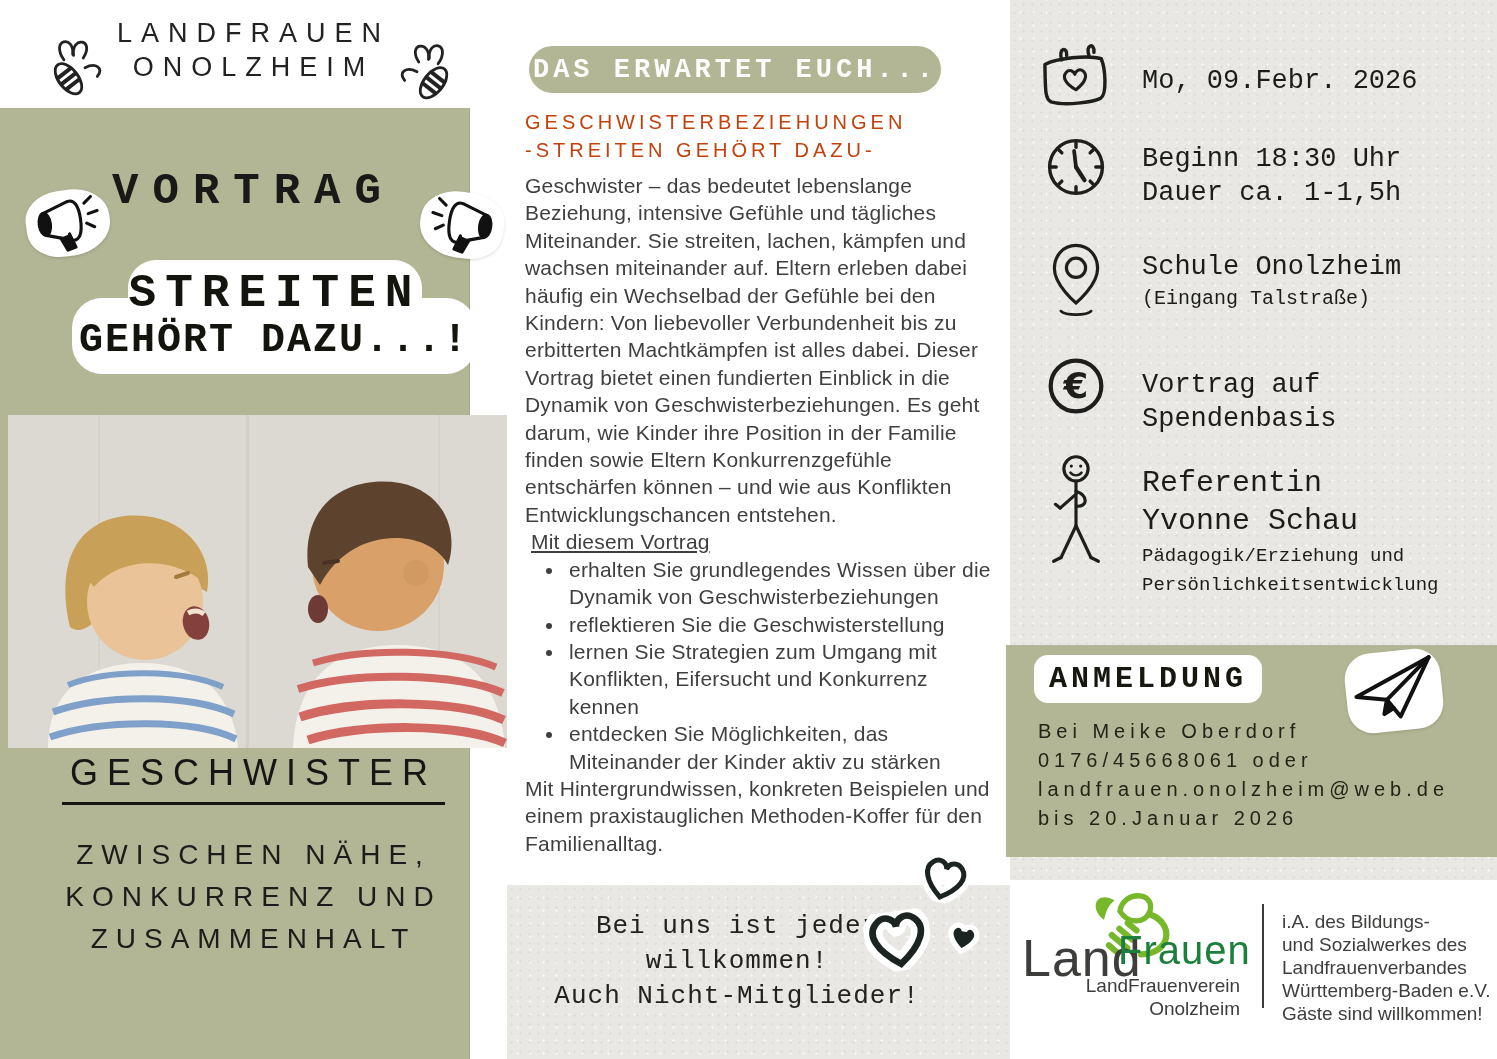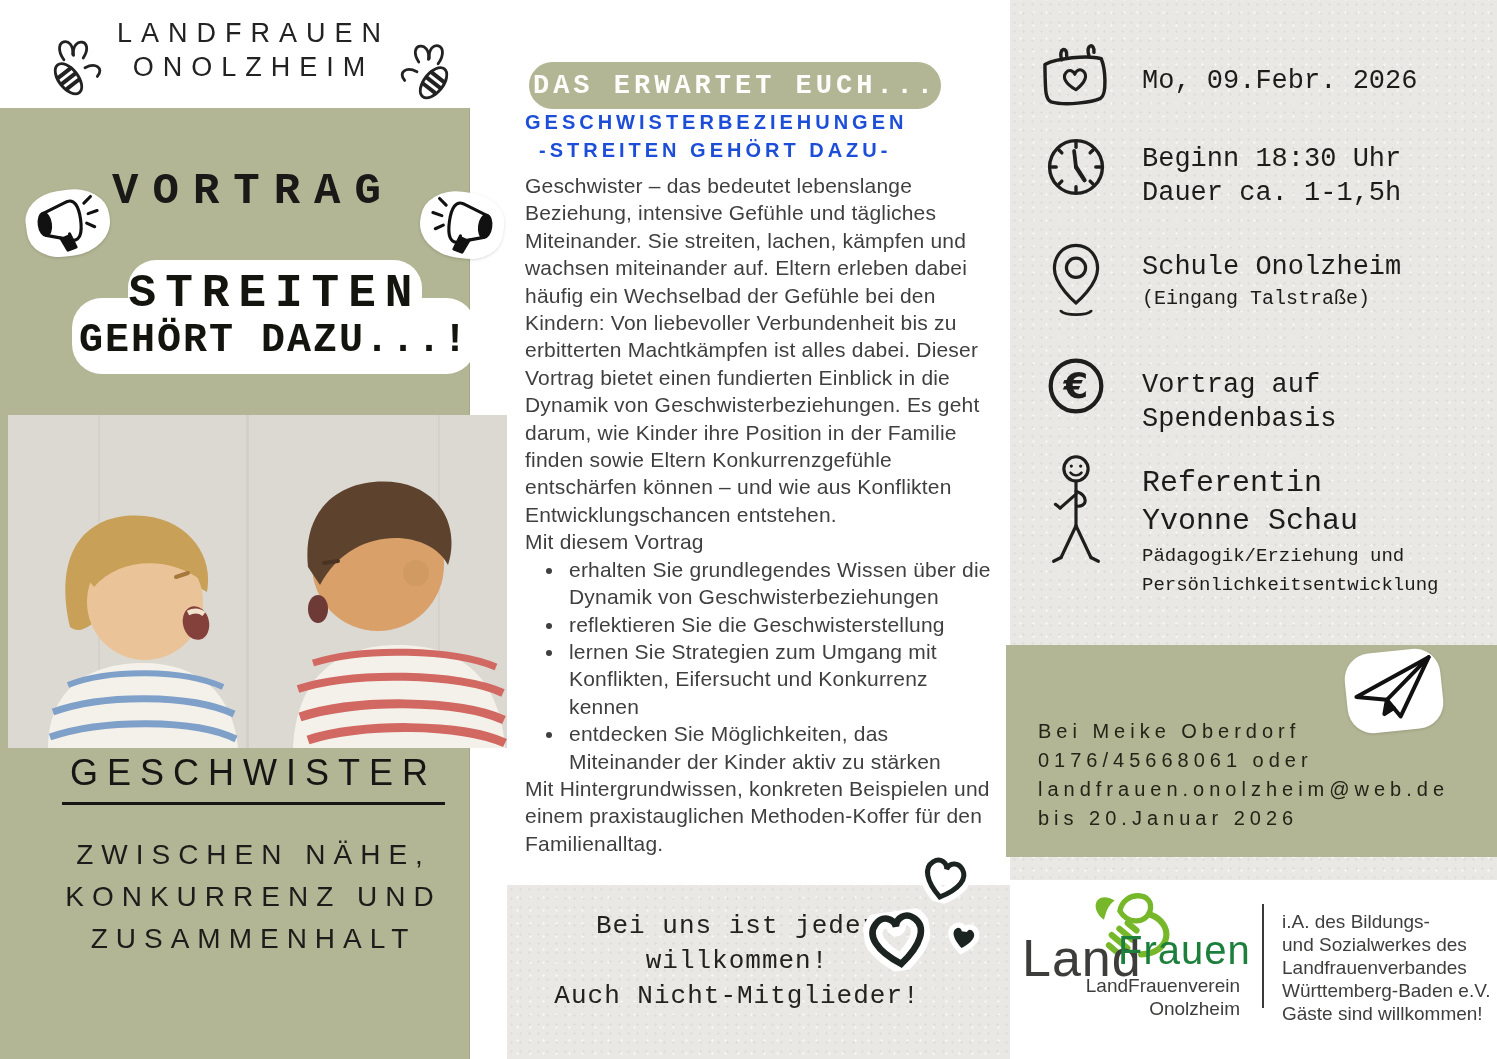--- a/index.html
+++ b/index.html
@@ -36,30 +36,30 @@
              font-size:40px;font-weight:700;letter-spacing:2px;color:#14140f;}
   .photo{position:absolute;left:8px;top:415px;width:499px;height:333px;overflow:hidden;}
   .topic{position:absolute;left:0;top:752px;width:507px;text-align:center;}
   .topic span{display:inline-block;font-size:36px;letter-spacing:9px;color:#161614;
               border-bottom:3px solid #161614;padding:0 8px 8px 8px;}
   .subtitle{position:absolute;left:0;top:834px;width:507px;text-align:center;
             font-size:28px;letter-spacing:8px;line-height:42px;color:#1c1c1a;}
 
   
   .panel-middle{position:absolute;left:507px;top:0;width:503px;height:1059px;background:#fff;}
-  .badge{position:absolute;left:22px;top:62px;width:412px;height:47px;border-radius:26px;
+  .badge{position:absolute;left:22px;top:46px;width:412px;height:47px;border-radius:26px;
          display:flex;align-items:center;justify-content:center;
          font-size:27px;font-weight:700;letter-spacing:4px;color:#fdfdfb;}
   .mid-heading{position:absolute;left:18px;top:108px;font-size:20px;letter-spacing:4px;
-               line-height:28px;color:#1d4ed8;font-weight:700;}
-  .mid-heading .l2{margin-left:14px;}
+               line-height:28px;color:#c2410c;font-weight:400;}
+  .mid-heading .l2{margin-left:0;}
   .mid-body{position:absolute;left:18px;top:172px;width:470px;color:#3f3f3f;
             font-size:21px;line-height:27.4px;letter-spacing:.2px;}
   .mid-body p{margin:0;}
-  .mid-body .list-intro{}
+  .mid-body .list-intro{margin-left:6px;text-decoration:underline;}
   .mid-body ul{margin:0 0 0 24px;padding:0 0 0 16px;}
   .mid-body li{margin:0;padding-left:4px;}
   .welcome-band{position:absolute;left:0;top:885px;width:503px;height:174px;}
   .welcome{position:absolute;left:0;top:24px;width:460px;text-align:center;
            font-size:26px;line-height:35px;color:#22221e;letter-spacing:1px;}
   .heart{position:absolute;}
   .heart-1{left:412px;top:-28px;width:50px;height:46px;transform:rotate(14deg);}
   .heart-2{left:358px;top:26px;width:66px;height:60px;transform:rotate(-8deg);}
   .heart-3{left:438px;top:38px;width:36px;height:32px;transform:rotate(10deg);}
 
@@ -329,20 +329,21 @@
       </div>
       <div class="dtext">
         <div class="dbig tw">Referentin</div>
         <div class="dbig tw">Yvonne Schau</div>
         <div class="dtiny tw">Pädagogik/Erziehung und</div>
         <div class="dtiny tw">Persönlichkeitsentwicklung</div>
       </div>
     </div>
 
     <div class="anm-band olive">
+      <div class="anm-badge tw">ANMELDUNG</div>
       <span class="plane">
         <svg width="96" height="80" viewBox="0 0 96 80" fill="none" stroke="#111" stroke-width="4" stroke-linecap="round" stroke-linejoin="round">
           <path d="M10 42 L86 10 L52 66 L40 48 Z" fill="#fff"></path>
           <path d="M86 10 L40 48"></path>
           <path d="M40 48 L36 62 L46 57" fill="#111"></path>
         </svg>
       </span>
       <div class="anm-lines">
         <div>Bei Meike Oberdorf</div>
         <div>0176/45668061 oder</div>

